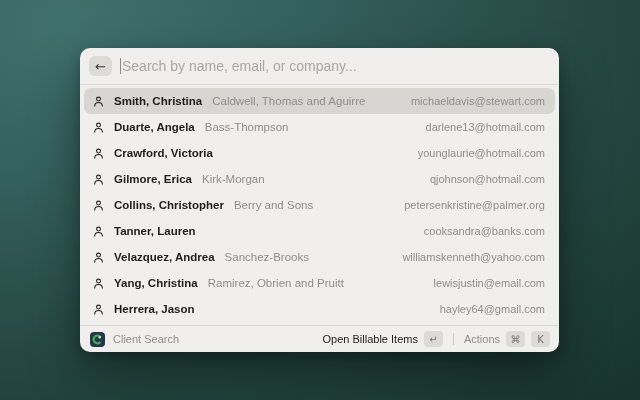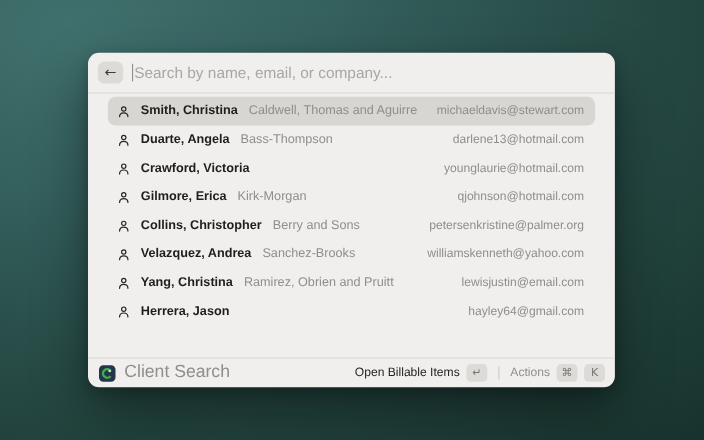--- a/index.html
+++ b/index.html
@@ -48,21 +48,21 @@
     border: none; outline: none; background: transparent;
     font-family: "Liberation Sans", "DejaVu Sans", sans-serif;
     font-size: 14px; color: #333;
     padding: 0 0 0 1px;
   }
   .search-input::placeholder { color: #a8a7a4; opacity: 1; }
   .hdiv { height: 1px; background: #dbdad7; flex: 0 0 auto; }
   
   .list {
     flex: 1;
-    padding: 3px 18px;
+    padding: 3px 4px;
     display: flex; flex-direction: column;
   }
   .row {
     height: 26px;
     border-radius: 7px;
     display: flex; align-items: center;
     padding: 0 10px 0 8px;
     cursor: pointer;
   }
   .row.selected { background: #d7d6d3; }
@@ -91,21 +91,21 @@
     height: 26px; flex: 0 0 auto;
     display: flex; align-items: center;
     padding: 0 9px 0 10px;
   }
   .app-icon {
     width: 15px; height: 15px; border-radius: 4px;
     background: #24374a;
     display: flex; align-items: center; justify-content: center;
     margin-right: 8px; flex: 0 0 auto;
   }
-  .app-name { font-size: 16px; color: #8f8e8b; }
+  .app-name { font-size: 11px; color: #8f8e8b; }
   .footer-right {
     margin-left: auto;
     display: flex; align-items: center; gap: 6px;
   }
   .primary-action { font-size: 11px; font-weight: 400; color: #242423; }
   .secondary-action { font-size: 11px; color: #8f8e8b; }
   .key {
     min-width: 19px; height: 16px;
     padding: 0 4px;
     background: #dcdbd8; border-radius: 4px;
@@ -178,20 +178,31 @@
       <div class="row">
         <span class="picon">
           <svg width="13" height="13" viewBox="0 0 24 24" fill="none" stroke="#262625" stroke-width="2" stroke-linecap="round">
             <circle cx="12" cy="7.5" r="3.6"></circle>
             <path d="M5 20.5c0-3.9 3.1-6.6 7-6.6s7 2.7 7 6.6"></path>
           </svg>
         </span>
         <span class="name">Collins, Christopher</span>
         <span class="company">Berry and Sons</span>
         <span class="email">petersenkristine@palmer.org</span>
+      </div>
+      <div class="row">
+        <span class="picon">
+          <svg width="13" height="13" viewBox="0 0 24 24" fill="none" stroke="#262625" stroke-width="2" stroke-linecap="round">
+            <circle cx="12" cy="7.5" r="3.6"></circle>
+            <path d="M5 20.5c0-3.9 3.1-6.6 7-6.6s7 2.7 7 6.6"></path>
+          </svg>
+        </span>
+        <span class="name">Tanner, Lauren</span>
+        <span class="company"></span>
+        <span class="email">cooksandra@banks.com</span>
       </div>
       <div class="row">
         <span class="picon">
           <svg width="13" height="13" viewBox="0 0 24 24" fill="none" stroke="#262625" stroke-width="2" stroke-linecap="round">
             <circle cx="12" cy="7.5" r="3.6"></circle>
             <path d="M5 20.5c0-3.9 3.1-6.6 7-6.6s7 2.7 7 6.6"></path>
           </svg>
         </span>
         <span class="name">Velazquez, Andrea</span>
         <span class="company">Sanchez-Brooks</span>

